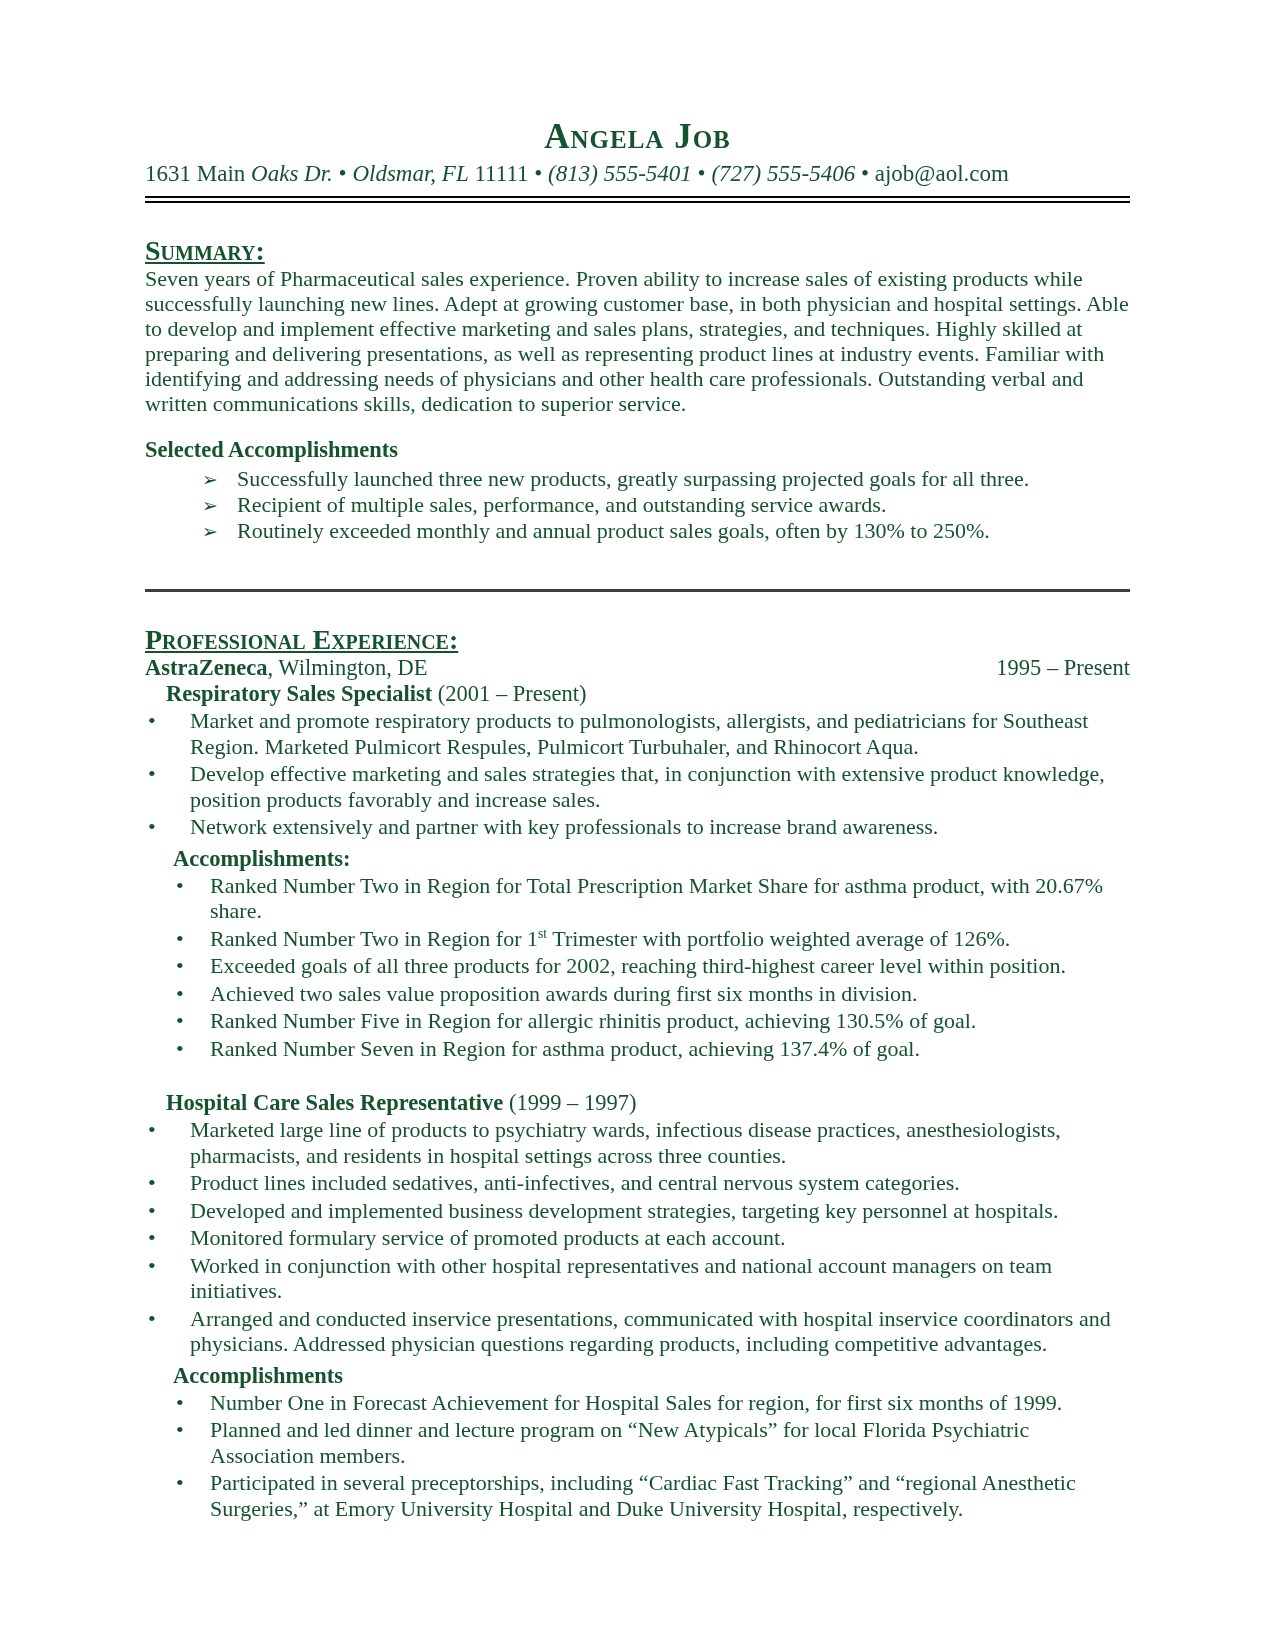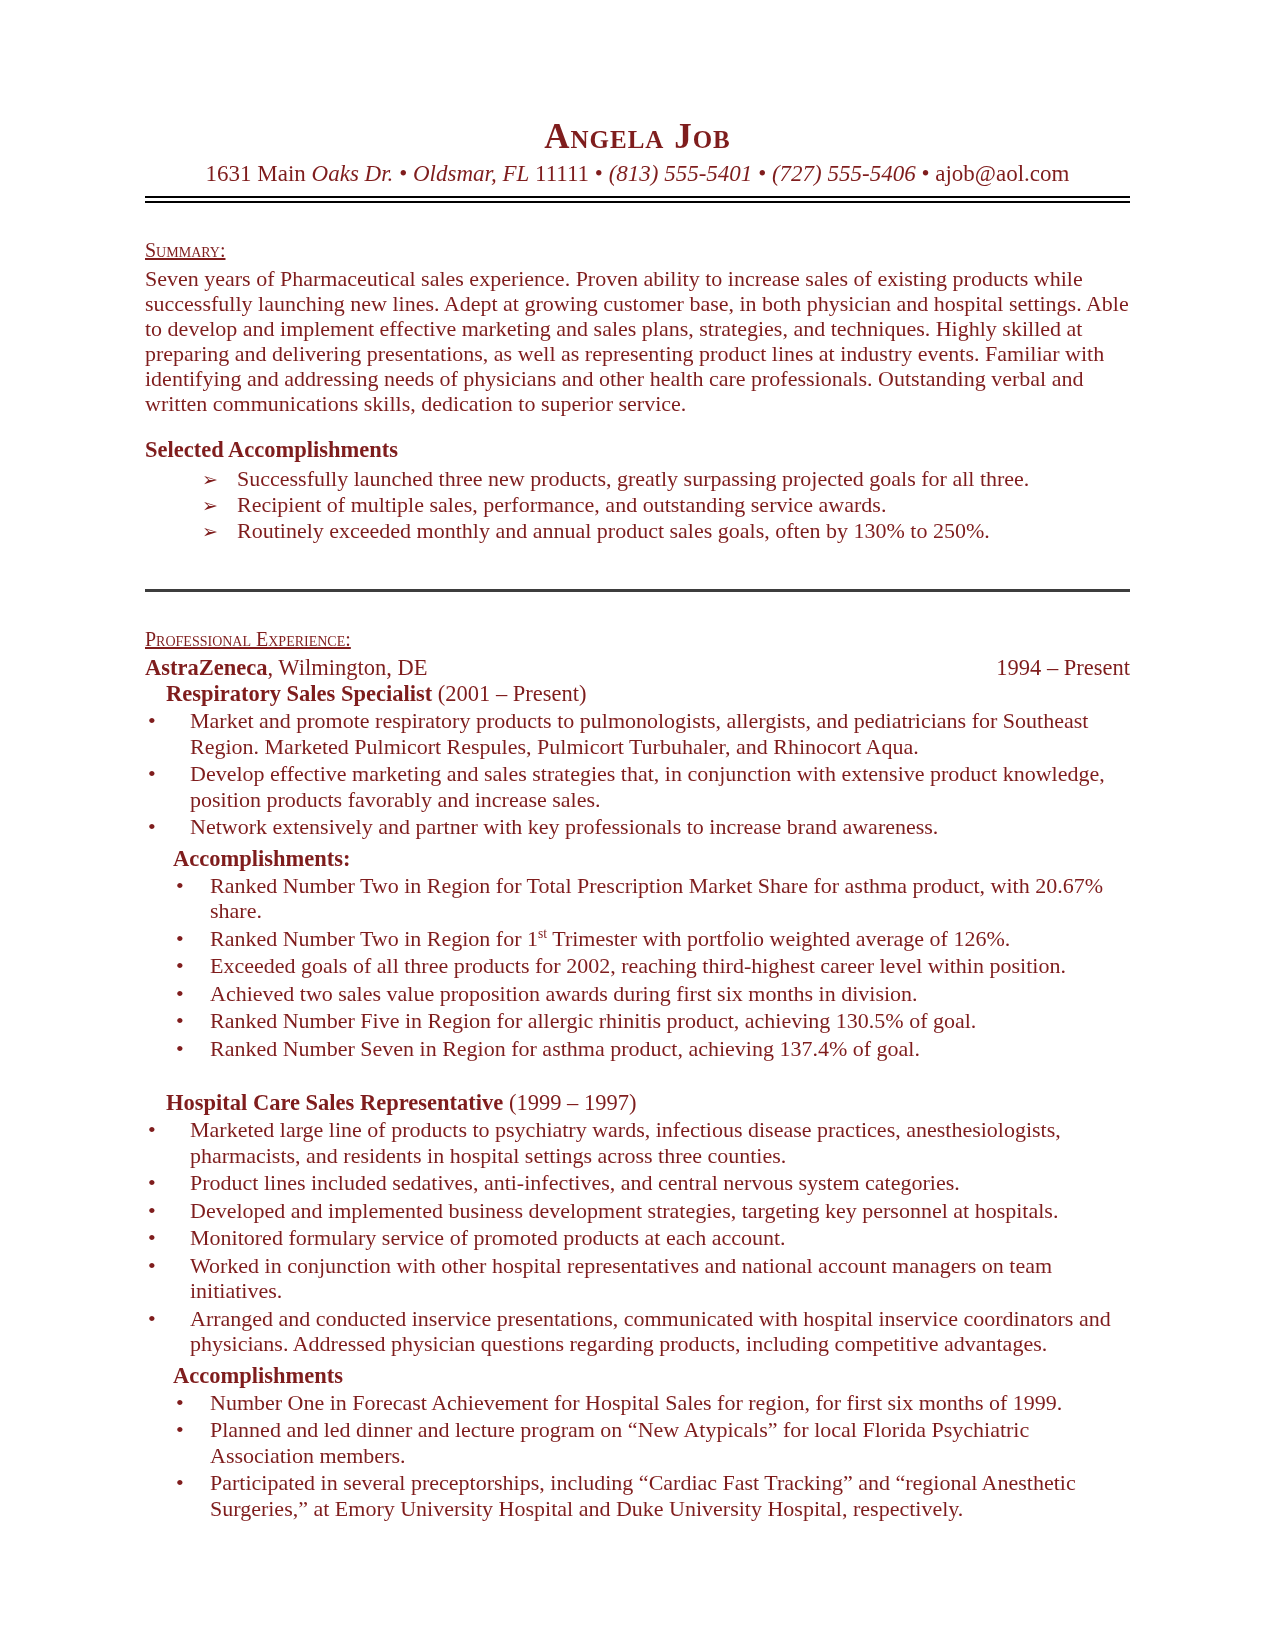--- a/index.html
+++ b/index.html
@@ -1,41 +1,41 @@
 <!DOCTYPE html>
 <html><head>
 <meta charset="utf-8">
 <style>
   html, body { margin: 0; padding: 0; background: #ffffff; }
   .page {
     width: 1275px;
     height: 1650px;
     background: #ffffff;
-    color: #7f1d1d;
+    color: #14532d;
     font-family: "Liberation Serif", "DejaVu Serif", serif;
     overflow: hidden;
     box-sizing: border-box;
   }
   .inner {
     padding: 118px 145px 0 145px;
   }
 
   
   .name {
     margin: 0;
     text-align: center;
     font-size: 35px;
     line-height: 38px;
     font-weight: 700;
     font-variant: small-caps;
     letter-spacing: 1px;
   }
   .contact {
     margin: 5px 0 0 0;
-    text-align: center;
+    text-align: left;
     font-size: 23px;
     line-height: 26px;
     font-family: Liberation Serif, serif;
   }
   .contact .it { font-style: italic; }
   .double-rule {
     border-bottom: 7px double #000;
     margin-top: 9px;
   }
 
@@ -44,23 +44,23 @@
     margin: 30px 30px 0 30px;
     text-align: center;
     font-weight: 700;
     font-size: 23px;
     line-height: 27px;
   }
 
   
   .section-heading {
     margin: 34px 0 0 0;
-    font-size: 20px;
+    font-size: 28px;
     line-height: 27px;
-    font-weight: 400;
+    font-weight: 700;
     font-variant: small-caps;
     text-decoration: underline;
   }
 
   .body-text {
     margin: 2px 0 0 0;
     font-size: 22px;
     line-height: 25px;
     text-align: left;
   }
@@ -165,21 +165,21 @@
       </ul>
     </section>
 
     <hr class="section-rule">
 
     <section>
       <h2 class="section-heading">Professional Experience:</h2>
 
       <div class="company-row">
         <div><span class="b">AstraZeneca</span><span>, Wilmington, DE</span></div>
-        <div>1994 – Present</div>
+        <div>1995 – Present</div>
       </div>
 
       <div class="job-title"><span class="b">Respiratory Sales Specialist</span><span> (2001 – Present)</span></div>
 
       <ul class="dot-list l1">
         <li><span class="dot">•</span><span>Market and promote respiratory products to pulmonologists, allergists, and pediatricians for Southeast Region.  Marketed Pulmicort Respules, Pulmicort Turbuhaler, and Rhinocort Aqua.</span></li>
         <li><span class="dot">•</span><span>Develop effective marketing and sales strategies that, in conjunction with extensive product knowledge, position products favorably and increase sales.</span></li>
         <li><span class="dot">•</span><span>Network extensively and partner with key professionals to increase brand awareness.</span></li>
       </ul>
 

